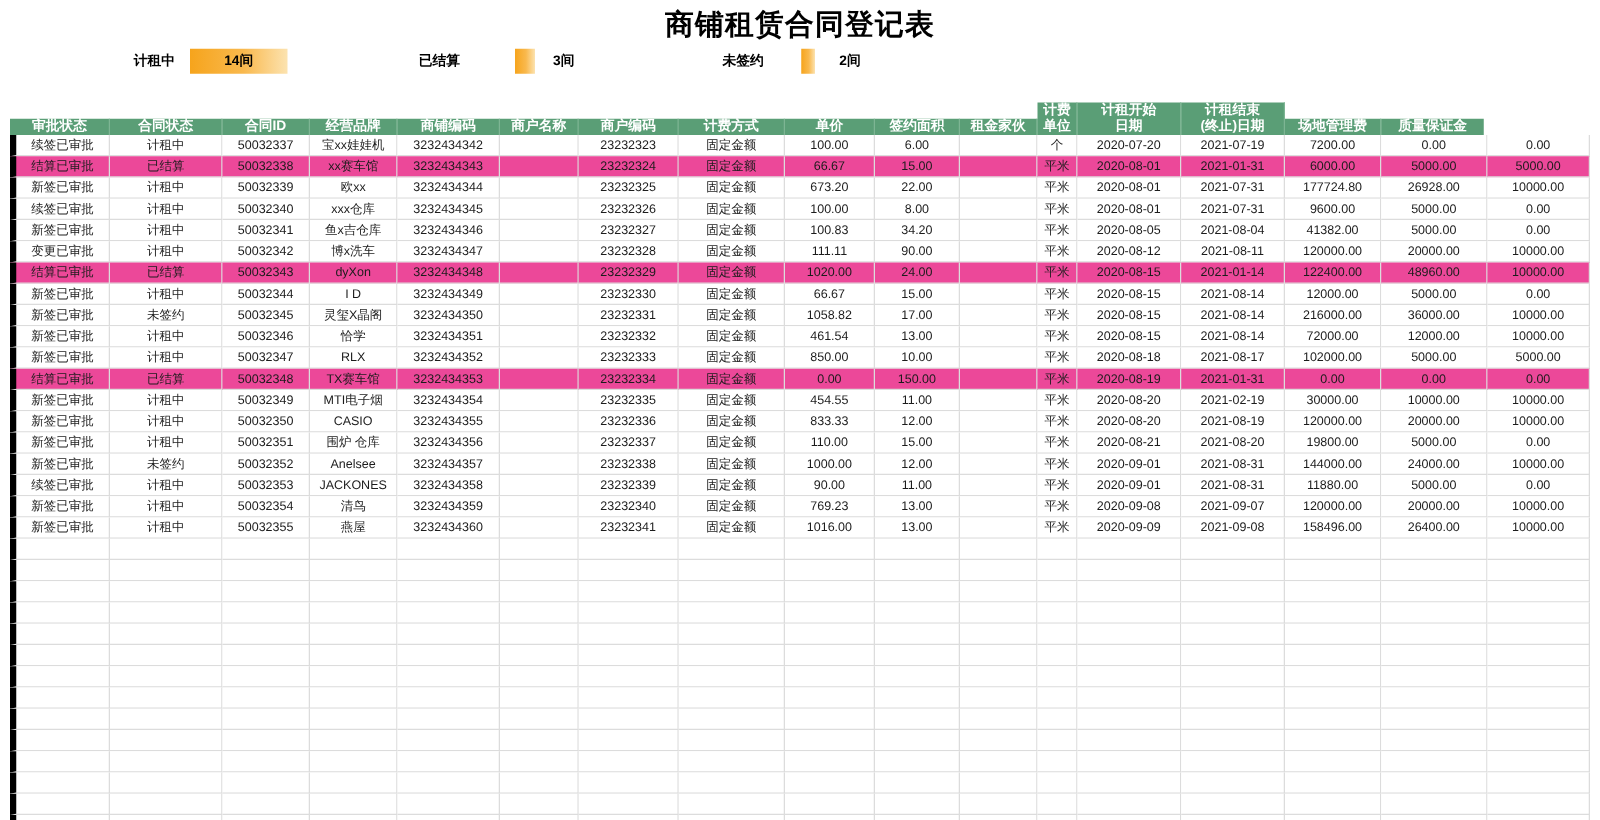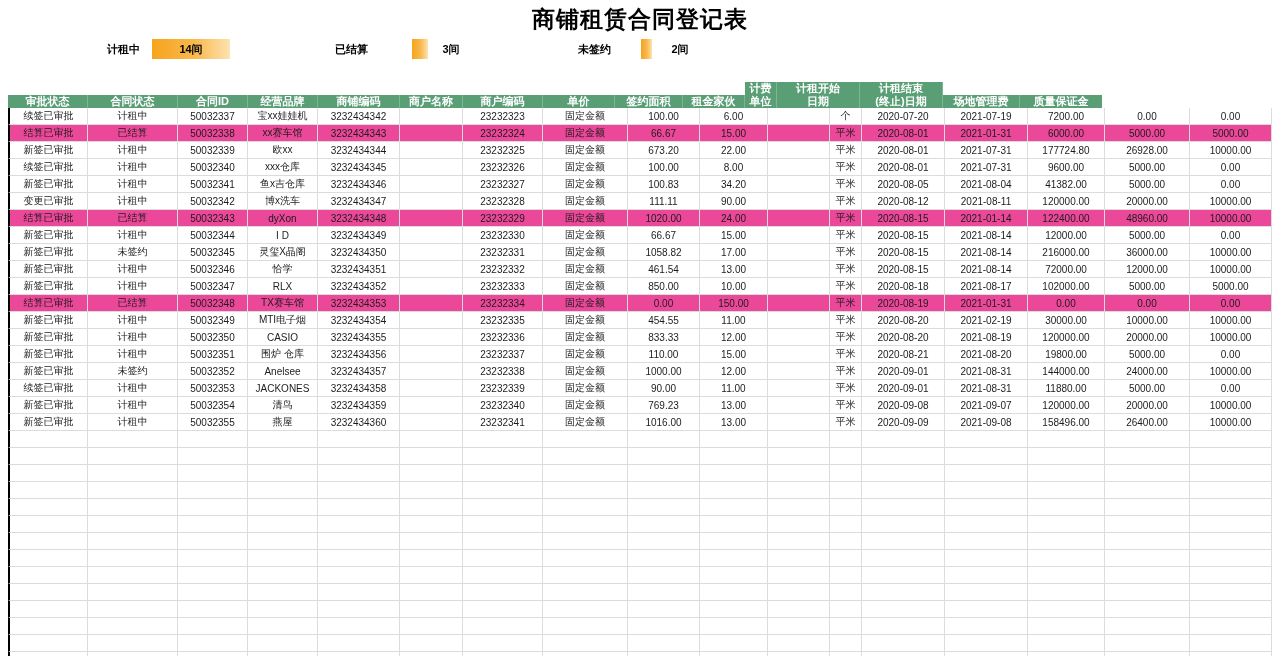--- a/index.html
+++ b/index.html
@@ -25,21 +25,21 @@
   .table { margin:8px 8px 0 8px; width:1264px; }
   .thead { display:flex; width:1264px; height:40px;align-items:flex-end; }
   .th { background:#5A9E76; color:#fff; font-weight:bold; font-size:11px;
         display:flex; align-items:center; justify-content:center; text-align:center;
         border-right:1px solid #7DB593; white-space:pre-line; line-height:13px; }
   .th:last-child { border-right:none; }
   .tr { display:flex; width:1264px; height:17px; }
   .td { border-right:1px solid #DCDCDC; border-bottom:1px solid #DCDCDC;
         font-size:10px; color:#1c1c1c; display:flex; align-items:center;
         justify-content:center; overflow:hidden; white-space:nowrap; background:#fff; }
-  .td:first-child { border-left:2px solid #000000; }
+  .td:first-child { border-left:5px solid #000000; }
   .tr.hl .td { background:#ec4899; }
   .c0{width:80px}.c1{width:90px}.c2{width:70px}.c3{width:70px}.c4{width:82px}
   .c5{width:63px}.c6{width:80px}.c7{width:85px}.c8{width:72px}.c9{width:68px}
   .c10{width:62px}.c11{width:32px}.c12{width:83px}.c13{width:83px}.c14{width:77px}
   .c15{width:85px}.c16{width:82px}
 </style>
 </head>
 <body>
 
 <div class="page">
@@ -68,20 +68,21 @@
 
   <div class="table">
     <div class="thead">
         <div class="th c0">审批状态</div>
         <div class="th c1">合同状态</div>
         <div class="th c2">合同ID</div>
         <div class="th c3">经营品牌</div>
         <div class="th c4">商铺编码</div>
         <div class="th c5">商户名称</div>
         <div class="th c6">商户编码</div>
+        <div class="th c7">计费方式</div>
         <div class="th c8">单价</div>
         <div class="th c9">签约面积</div>
         <div class="th c10">租金家伙</div>
         <div class="th c11">计费
 单位</div>
         <div class="th c12">计租开始
 日期</div>
         <div class="th c13">计租结束
 (终止)日期</div>
         <div class="th c14">场地管理费</div>

